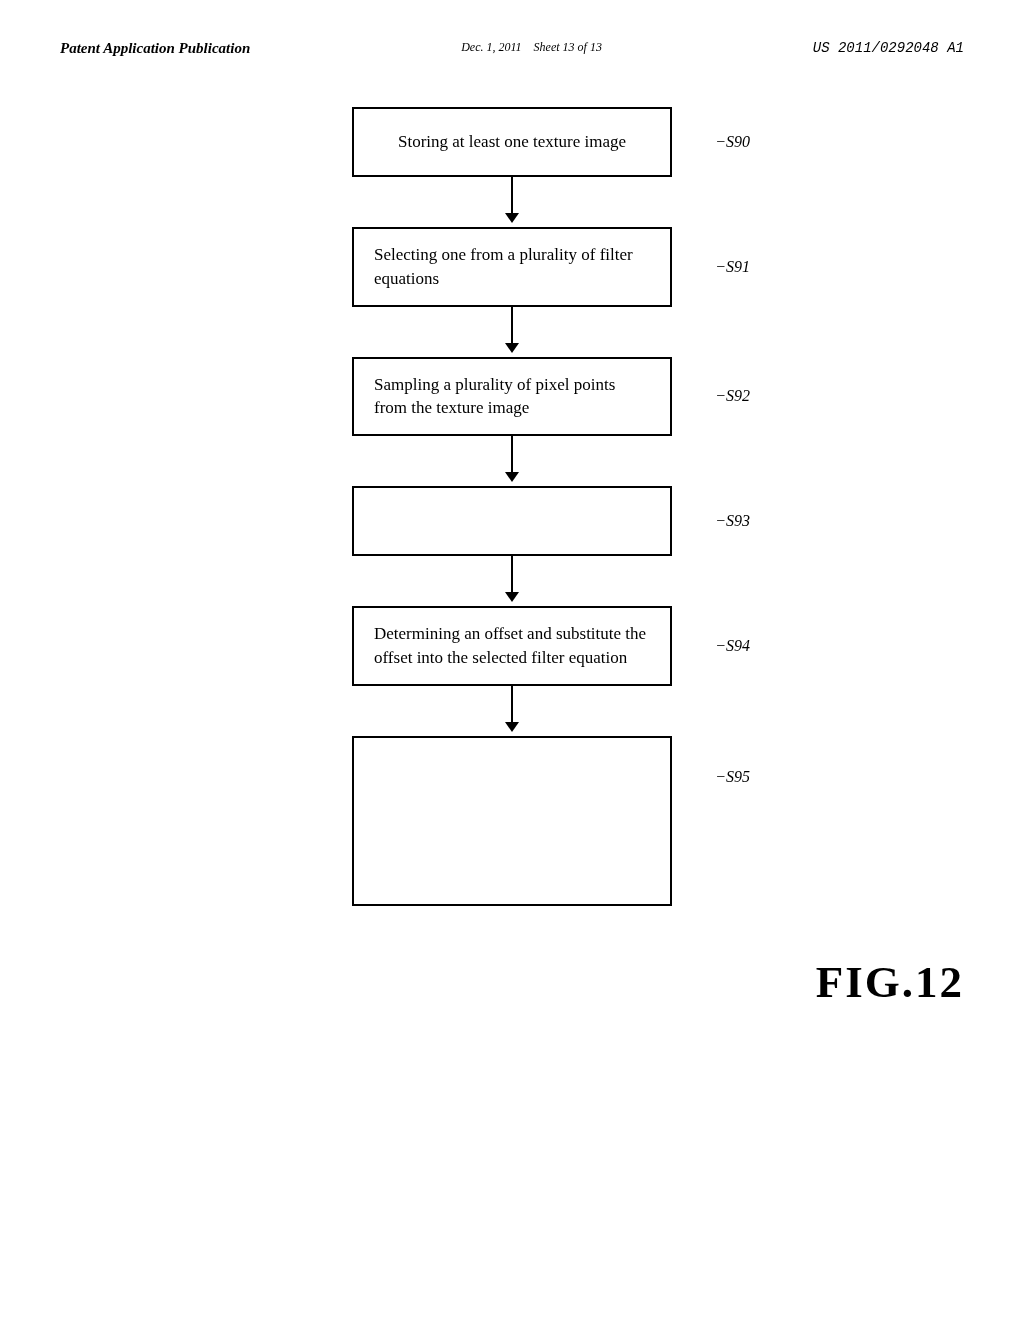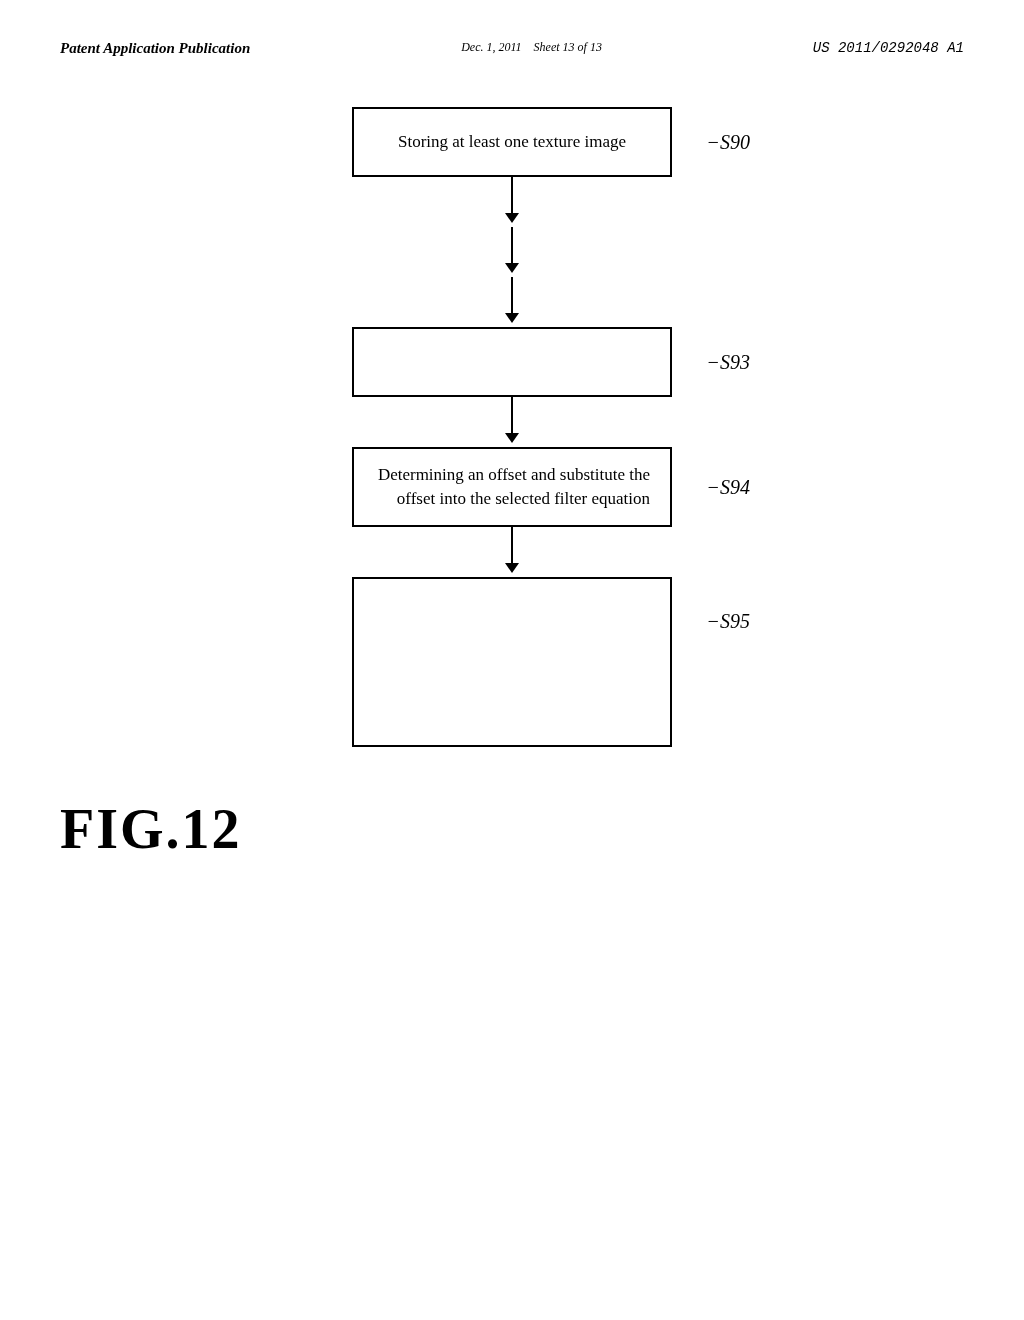--- a/index.html
+++ b/index.html
@@ -58,40 +58,40 @@
       align-items: center;
       justify-content: center;
       position: relative;
       width: 100%;
       margin-bottom: 0;
     }
 
     
     .flow-box {
       border: 2px solid #000;
-      text-align: right;
+      text-align: left;
       padding: 14px 20px;
       font-size: 17px;
       line-height: 1.4;
       width: 320px;
       min-height: 70px;
       display: flex;
       align-items: center;
       justify-content: center;
       background: #fff;
       position: relative;
     }
 
     
     .step-label {
       position: absolute;
       right: -80px;
       top: 50%;
       transform: translateY(-50%);
-      font-size: 20px;
+      font-size: 16px;
       font-style: italic;
       white-space: nowrap;
     }
 
     
     .arrow-connector {
       display: flex;
       flex-direction: column;
       align-items: center;
       height: 50px;
@@ -105,22 +105,22 @@
     .arrow-head {
       width: 0;
       height: 0;
       border-left: 7px solid transparent;
       border-right: 7px solid transparent;
       border-top: 10px solid #000;
     }
 
     
     .figure-caption {
-      text-align: left;
-      font-size: 56px;
+      text-align: right;
+      font-size: 45px;
       font-weight: bold;
       margin-top: 50px;
       letter-spacing: 2px;
     }
   </style>
 </head>
 <body>
 
 <div class="page">
 
@@ -142,26 +142,42 @@
           <span>−</span><span>S90</span>
         </div>
       </div>
     </div>
 
     <div class="arrow-connector">
       <div class="arrow-line"></div>
       <div class="arrow-head"></div>
     </div>
 
-
-    <div class="arrow-connector">
-      <div class="arrow-line"></div>
-      <div class="arrow-head"></div>
-    </div>
-
+    <div class="step-row">
+      <div class="flow-box">
+        <span>Selecting one from a plurality of filter equations</span>
+        <div class="step-label">
+          <span>−</span><span>S91</span>
+        </div>
+      </div>
+    </div>
+
+    <div class="arrow-connector">
+      <div class="arrow-line"></div>
+      <div class="arrow-head"></div>
+    </div>
+
+    <div class="step-row">
+      <div class="flow-box">
+        <span>Sampling a plurality of pixel points from the texture image</span>
+        <div class="step-label">
+          <span>−</span><span>S92</span>
+        </div>
+      </div>
+    </div>
 
     <div class="arrow-connector">
       <div class="arrow-line"></div>
       <div class="arrow-head"></div>
     </div>
 
     <div class="step-row">
       <div class="flow-box">
         <div class="step-label">
           <span>−</span><span>S93</span>

